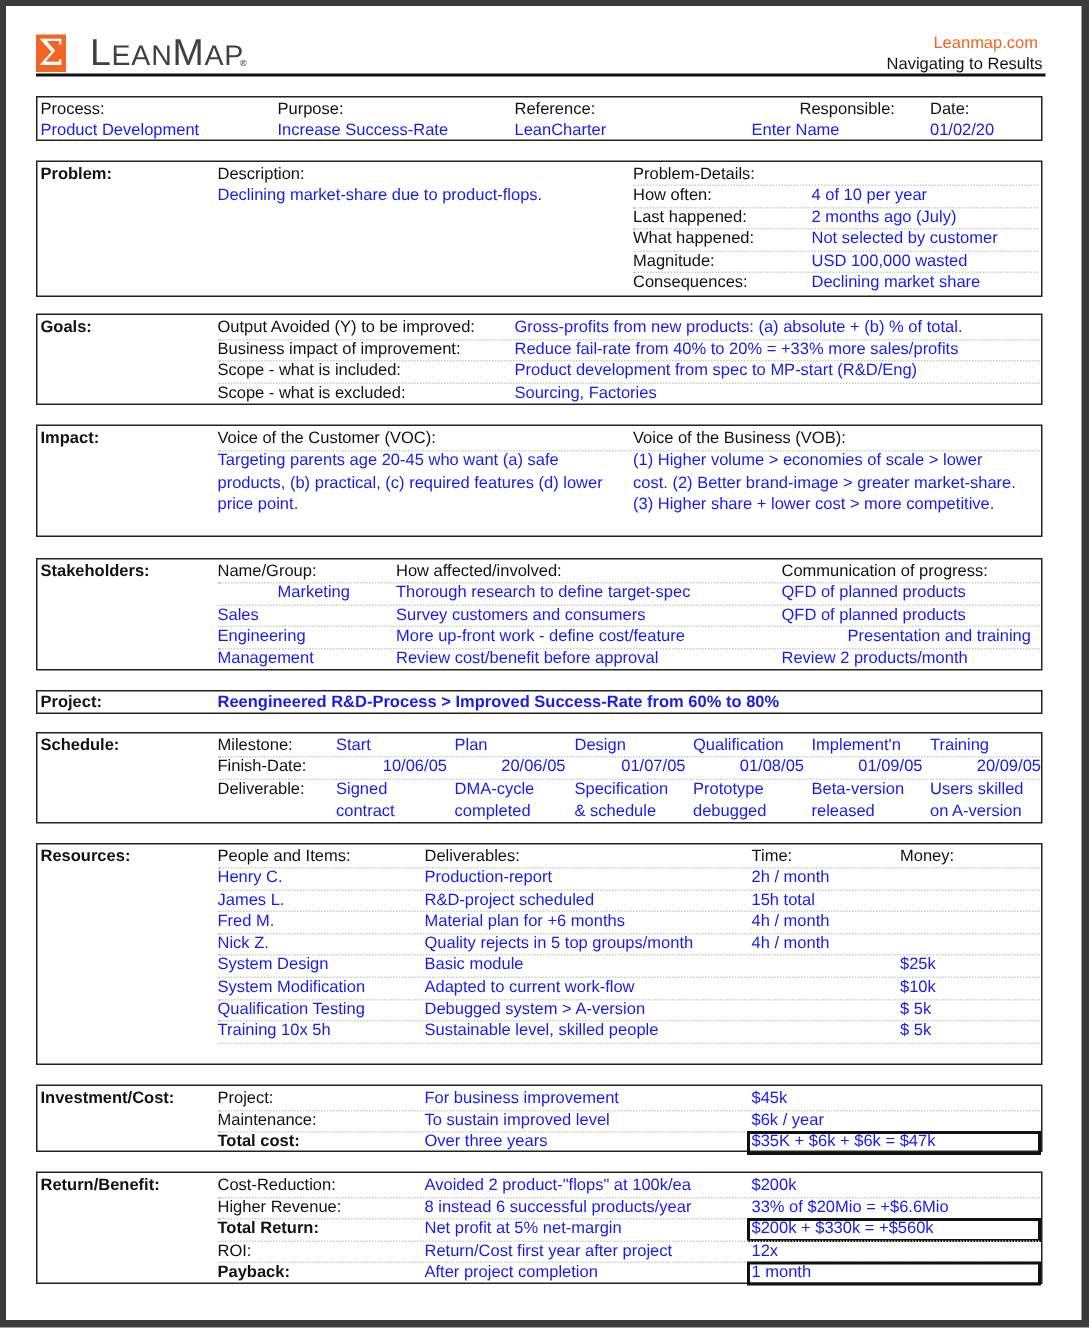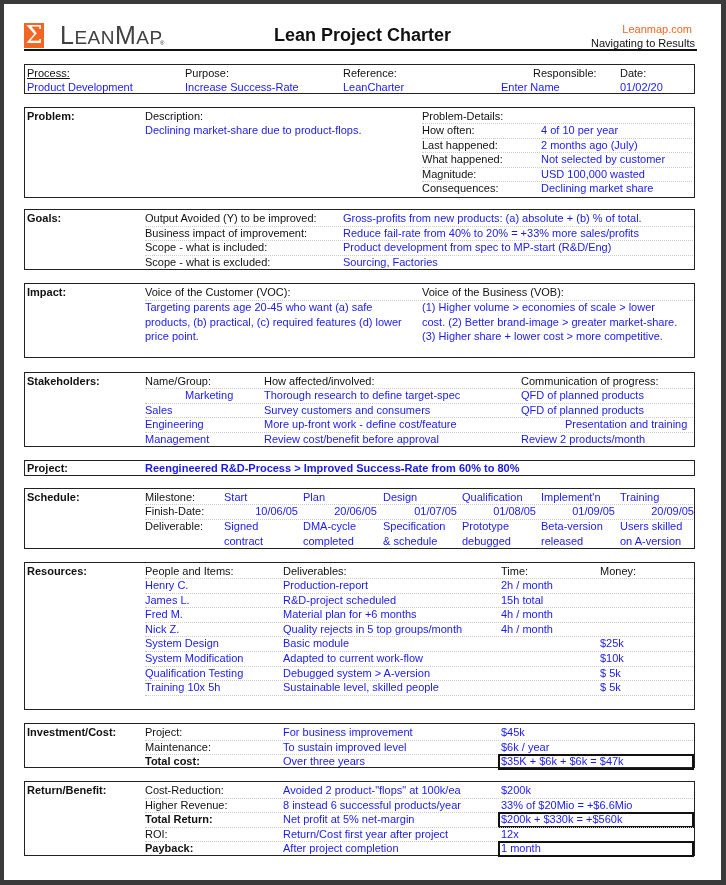--- a/index.html
+++ b/index.html
@@ -22,27 +22,26 @@
   .hl{position:absolute;border:2px solid #111;box-sizing:border-box;}
 </style>
 </head>
 <body>
 
 <div class="page">
 
   <div class="logo-sigma">Σ</div>
   <div class="logo-text"><span>L</span><small>EAN</small><span>M</span><small>AP</small></div>
   <div class="reg">®</div>
-  <div class="title">Lean Project Charter</div>
   <div class="site abs">Leanmap.com</div>
   <div class="tagline abs">Navigating to Results</div>
   <div class="rule"></div>
 
   <div class="box" style="top:60px;height:30px;"></div>
-  <div class="t" style="left:23px;top:62px;text-decoration:underline;">Process:</div>
+  <div class="t" style="left:23px;top:62px;">Process:</div>
   <div class="t b" style="left:23px;top:76px;">Product Development</div>
   <div class="t" style="left:181px;top:62px;">Purpose:</div>
   <div class="t b" style="left:181px;top:76px;">Increase Success-Rate</div>
   <div class="t" style="left:339px;top:62px;">Reference:</div>
   <div class="t b" style="left:339px;top:76px;">LeanCharter</div>
   <div class="t" style="left:497px;top:62px;padding-left:32px;">Responsible:</div>
   <div class="t b" style="left:497px;top:76px;">Enter Name</div>
   <div class="t" style="left:616px;top:62px;">Date:</div>
   <div class="t b" style="left:616px;top:76px;">01/02/20</div>
 

